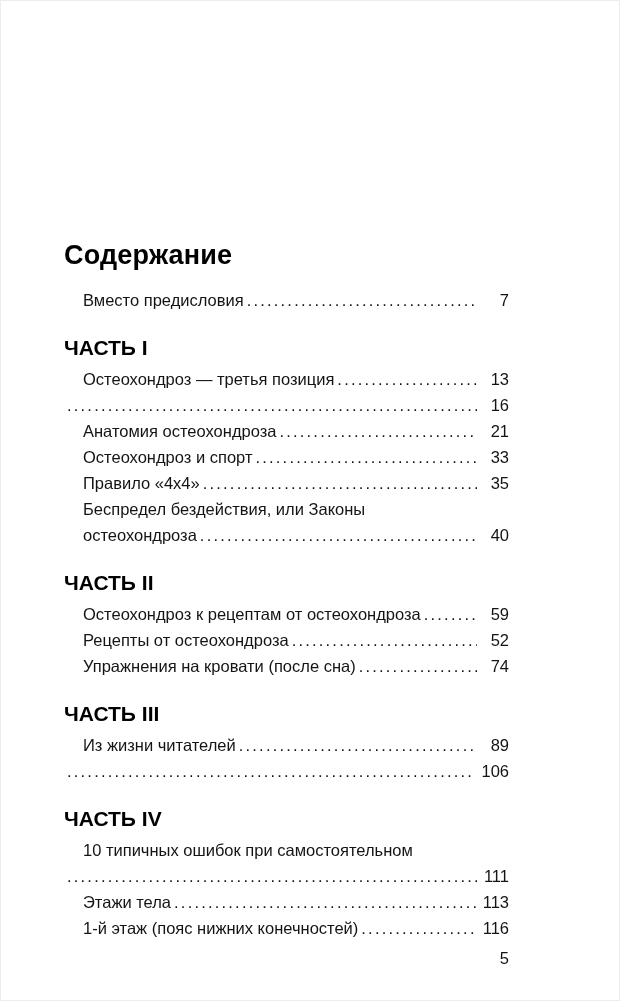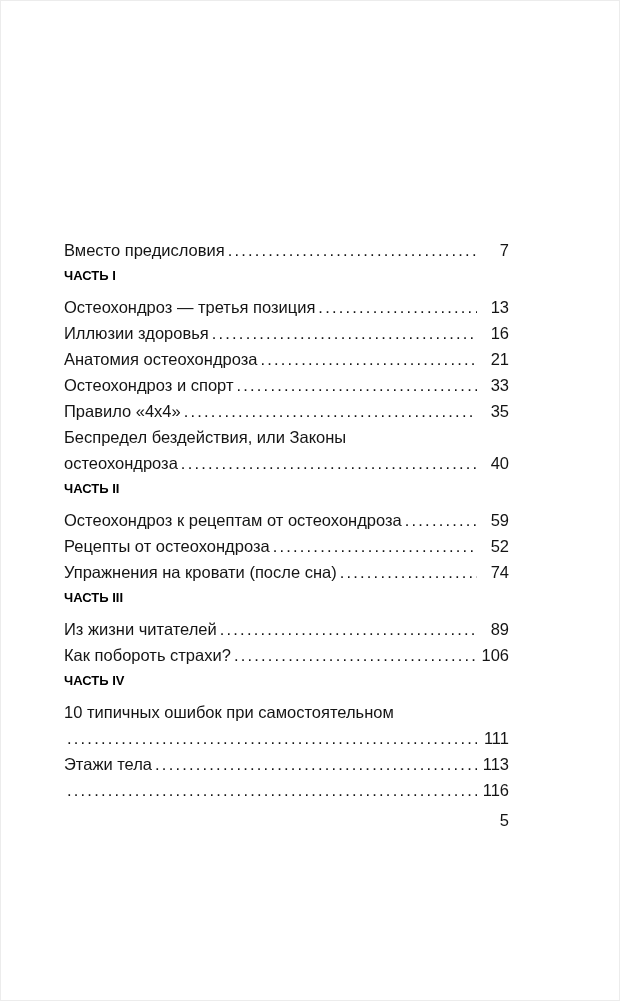--- a/index.html
+++ b/index.html
@@ -24,37 +24,38 @@
   }
   .title {
     font-size: 27px;
     line-height: 36px;
     font-weight: 700;
     color: #000;
     margin-bottom: 14px;
     letter-spacing: 0.2px;
   }
   .sec-heading {
-    font-size: 13px;
+    font-size: 21px;
     font-weight: 700;
     line-height: 26px;
-    margin-top: 0;
+    margin-top: 22px;
     margin-bottom: 5px;
     color: #000;
   }
   .row {
     display: flex;
     align-items: baseline;
     font-size: 16.5px;
     line-height: 26px;
     color: #141414;
   }
   .lbl {
     flex: 0 0 auto;
     white-space: nowrap;
+    margin-left: 19px;
   }
   .dots {
     flex: 1 1 auto;
     min-width: 0;
     overflow: hidden;
     white-space: nowrap;
     letter-spacing: 2.2px;
     padding-left: 3px;
     color: #141414;
   }
@@ -70,34 +71,34 @@
     line-height: 26px;
     margin-top: 4px;
     color: #141414;
   }
 </style>
 </head>
 <body>
 
 <div class="page">
   <div class="content">
+    <h1 class="title">Содержание</h1>
     <div id="toc">
         <div class="row">
           <span class="lbl">Вместо предисловия</span>
           <span class="dots">........................................................................................................................</span>
           <span class="pg">7</span>
         </div>
         <div class="sec-heading">ЧАСТЬ I</div>
         <div class="row">
           <span class="lbl">Остеохондроз — третья позиция</span>
           <span class="dots">........................................................................................................................</span>
           <span class="pg">13</span>
         </div>
         <div class="row">
-          <span class="lbl">Иллюзии здоровья</span>
           <span class="dots">........................................................................................................................</span>
           <span class="pg">16</span>
         </div>
         <div class="row">
           <span class="lbl">Анатомия остеохондроза</span>
           <span class="dots">........................................................................................................................</span>
           <span class="pg">21</span>
         </div>
         <div class="row">
           <span class="lbl">Остеохондроз и спорт</span>
@@ -133,37 +134,37 @@
           <span class="dots">........................................................................................................................</span>
           <span class="pg">74</span>
         </div>
         <div class="sec-heading">ЧАСТЬ III</div>
         <div class="row">
           <span class="lbl">Из жизни читателей</span>
           <span class="dots">........................................................................................................................</span>
           <span class="pg">89</span>
         </div>
         <div class="row">
-          <span class="lbl">Как побороть страхи?</span>
           <span class="dots">........................................................................................................................</span>
           <span class="pg">106</span>
         </div>
         <div class="sec-heading">ЧАСТЬ IV</div>
         <div class="row line1">
           <span class="lbl">10 типичных ошибок при самостоятельном</span>
         </div>
         <div class="row">
           <span class="dots">........................................................................................................................</span>
           <span class="pg">111</span>
         </div>
         <div class="row">
           <span class="lbl">Этажи тела</span>
           <span class="dots">........................................................................................................................</span>
           <span class="pg">113</span>
         </div>
         <div class="row">
+          <span class="lbl">1-й этаж (пояс нижних конечностей)</span>
           <span class="dots">........................................................................................................................</span>
           <span class="pg">116</span>
         </div>
       </div>
     <div class="page-num">5</div>
   </div>
 </div>
 
 </body></html>

